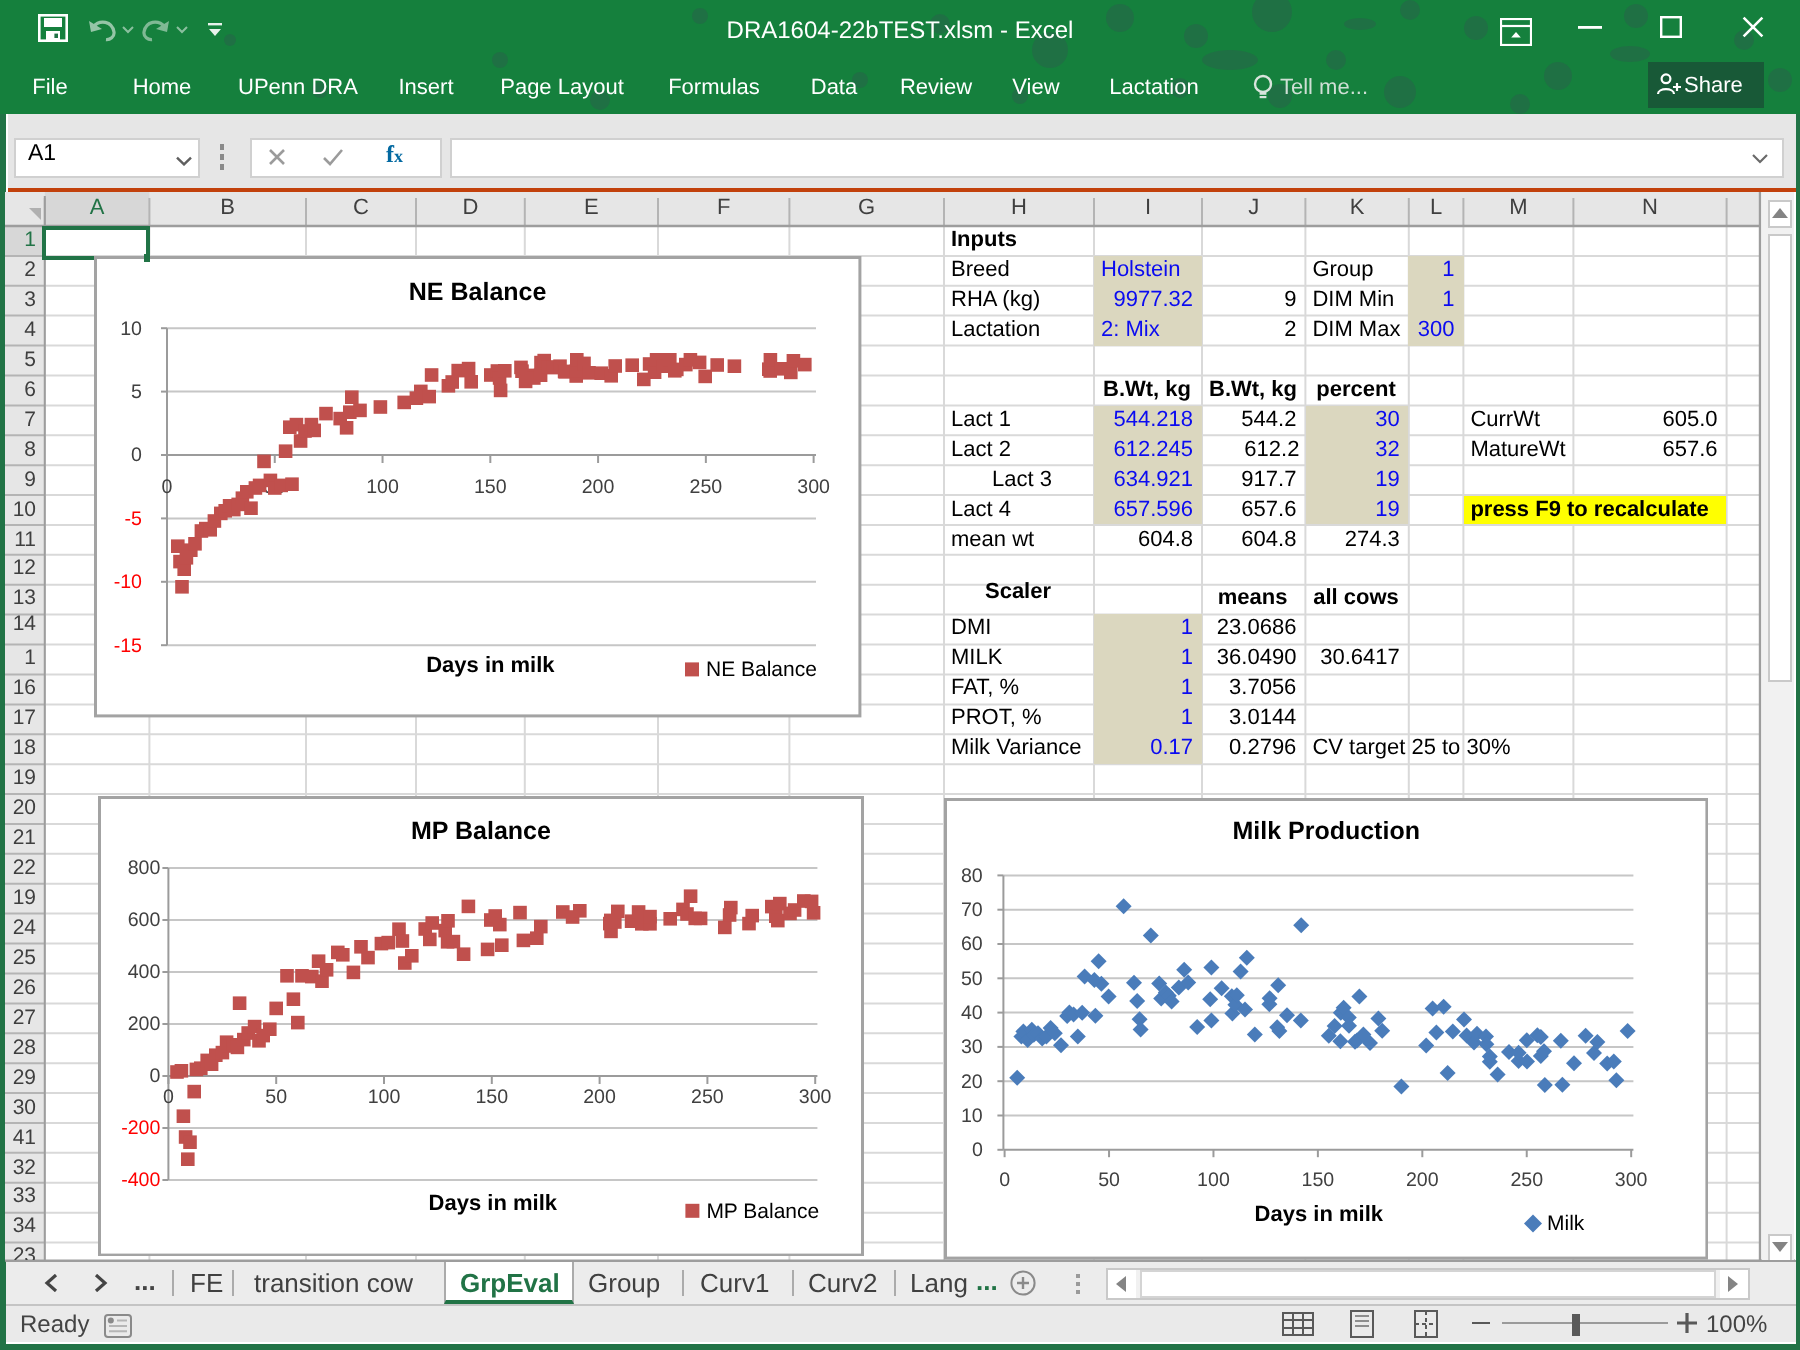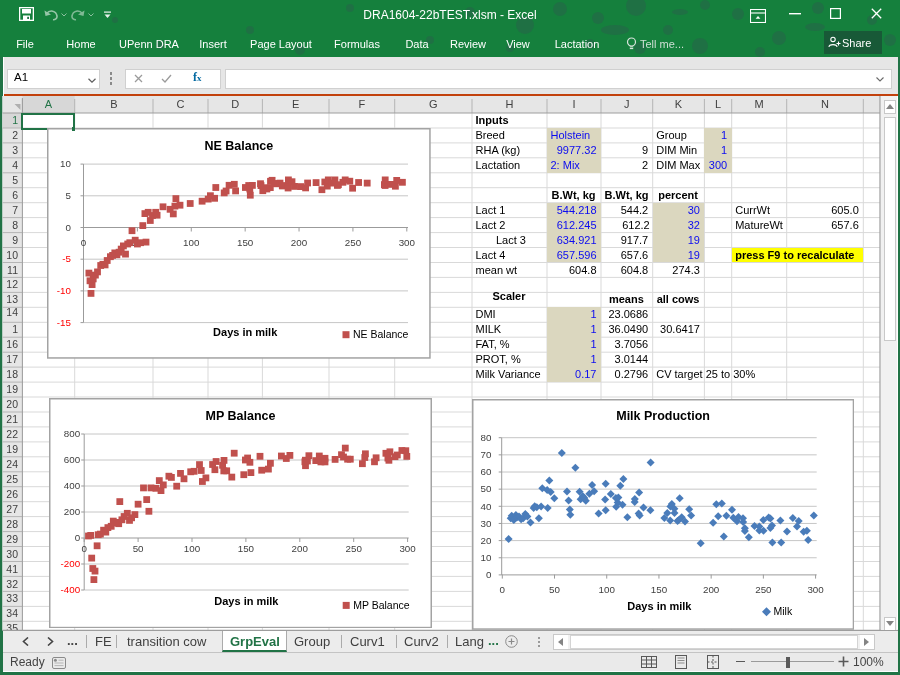--- a/index.html
+++ b/index.html
@@ -292,21 +292,21 @@
 <div class="rowhdr" style="left:2px;top:471.8px;width:16px;line-height:14.95px;color:#3f3f3f">25</div>
 <div class="rowhdr" style="left:2px;top:486.8px;width:16px;line-height:14.95px;color:#3f3f3f">26</div>
 <div class="rowhdr" style="left:2px;top:501.7px;width:16px;line-height:14.95px;color:#3f3f3f">27</div>
 <div class="rowhdr" style="left:2px;top:516.6px;width:16px;line-height:14.95px;color:#3f3f3f">28</div>
 <div class="rowhdr" style="left:2px;top:531.6px;width:16px;line-height:14.95px;color:#3f3f3f">29</div>
 <div class="rowhdr" style="left:2px;top:546.5px;width:16px;line-height:14.95px;color:#3f3f3f">30</div>
 <div class="rowhdr" style="left:2px;top:561.5px;width:16px;line-height:14.95px;color:#3f3f3f">41</div>
 <div class="rowhdr" style="left:2px;top:576.5px;width:16px;line-height:14.95px;color:#3f3f3f">32</div>
 <div class="rowhdr" style="left:2px;top:591.4px;width:16px;line-height:14.95px;color:#3f3f3f">33</div>
 <div class="rowhdr" style="left:2px;top:606.3px;width:16px;line-height:14.95px;color:#3f3f3f">34</div>
-<div class="rowhdr" style="left:2px;top:621.3px;width:16px;line-height:14.95px;color:#3f3f3f">35</div>
+<div class="rowhdr" style="left:2px;top:621.3px;width:16px;line-height:14.95px;color:#3f3f3f">23</div>
 <div class="abs" style="left:20.9px;top:113.0px;width:1.5px;height:14.95px;background:#217346"></div>
 <div class="tan" style="left:547.0px;top:128.0px;width:54.0px;height:44.9px"></div>
 <div class="tan" style="left:704.4px;top:128.0px;width:27.3px;height:44.9px"></div>
 <div class="tan" style="left:547.0px;top:202.7px;width:54.0px;height:59.8px"></div>
 <div class="tan" style="left:652.7px;top:202.7px;width:51.7px;height:59.8px"></div>
 <div class="tan" style="left:547.0px;top:307.4px;width:54.0px;height:74.7px"></div>
 <div class="abs" style="left:731.7px;top:247.5px;width:131.6px;height:14.9px;background:#ffff00"></div>
 <div class="cell b" style="left:475.5px;top:113.0px;width:67.0px;line-height:15.25px">Inputs</div>
 <div class="cell " style="left:475.5px;top:128.0px;width:67.0px;line-height:15.25px">Breed</div>
 <div class="cell blue" style="left:550.5px;top:128.0px;width:46.0px;line-height:15.25px">Holstein</div>

